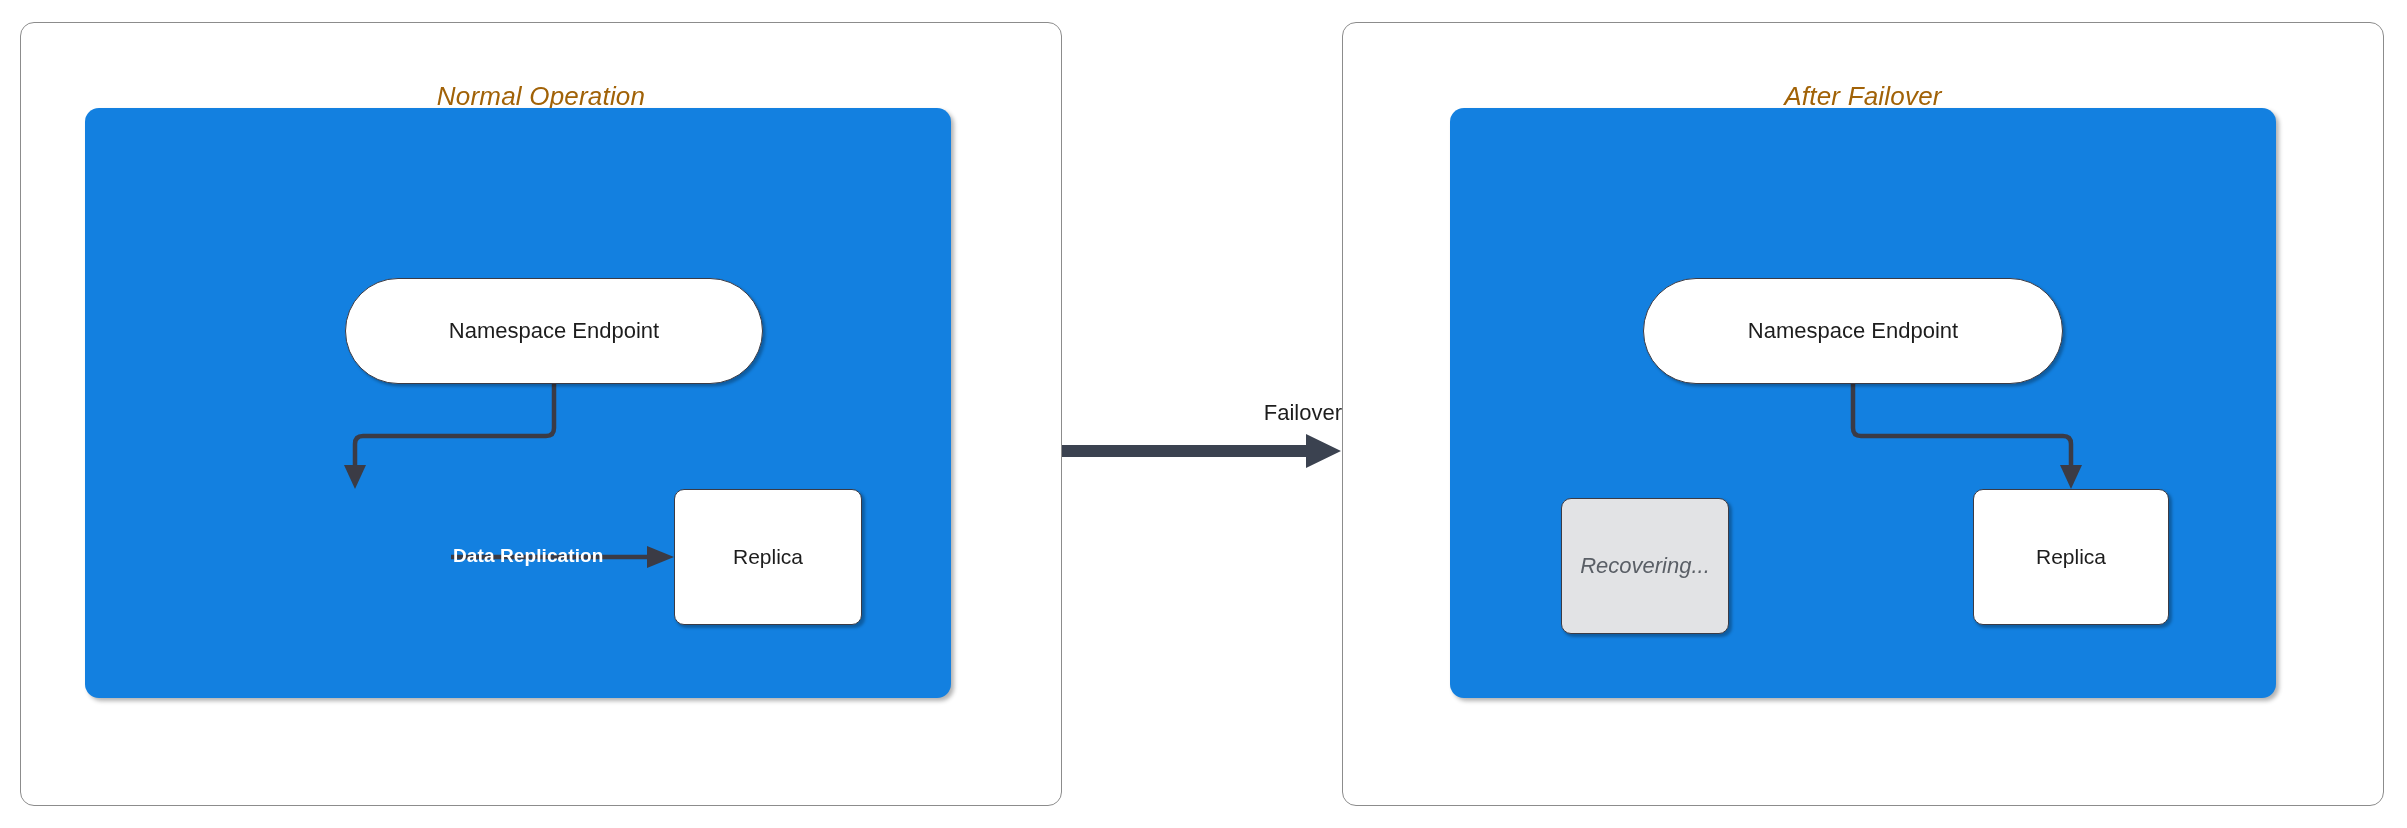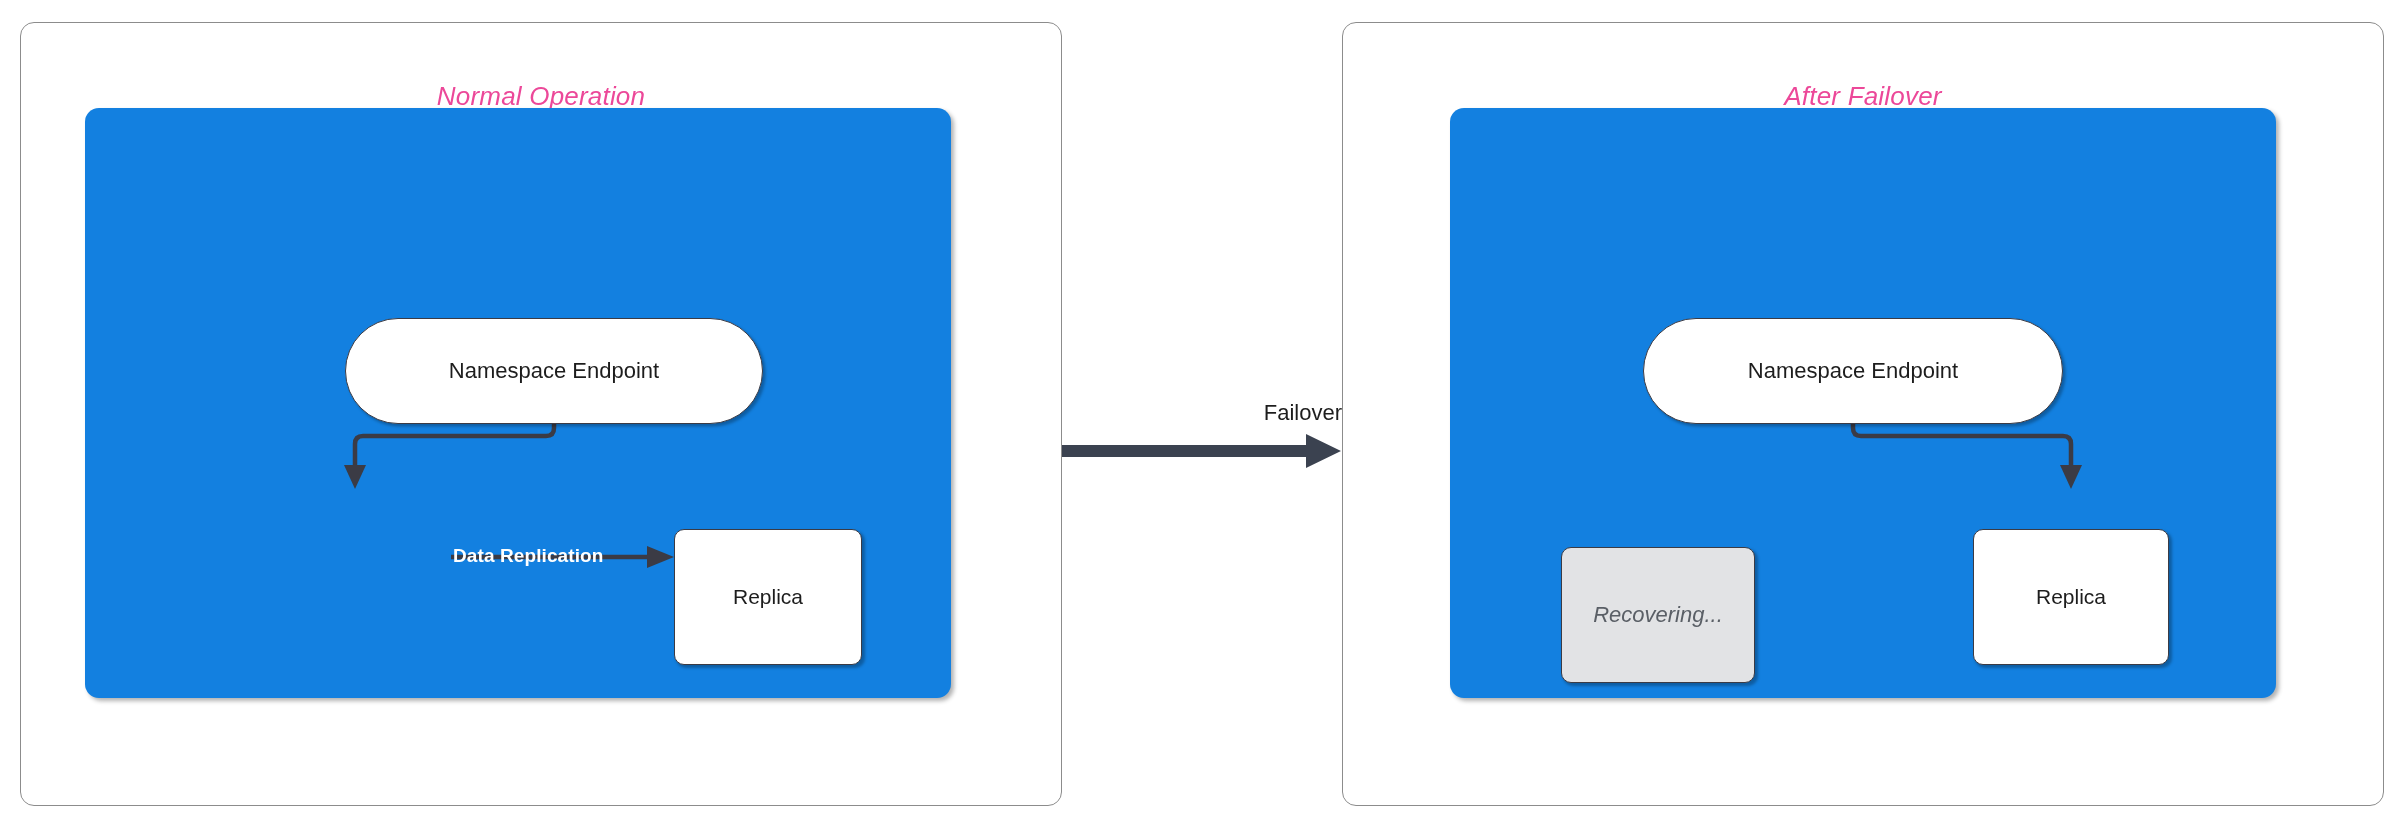--- a/index.html
+++ b/index.html
@@ -35,21 +35,21 @@
   #panel-right { left: 1342px; top: 22px; width: 1042px; height: 784px; }
 
   .panel-title {
     position: absolute;
     top: 58px;
     left: 0;
     width: 100%;
     text-align: center;
     font-size: 26px;
     font-style: italic;
-    color: #ec4899;
+    color: #a16207;
     letter-spacing: 0.2px;
   }
 
   
   .blue-box {
     position: absolute;
     background: #1380e0;
     border-radius: 14px;
     box-shadow: 3px 3px 4px rgba(0,0,0,0.30);
     box-sizing: border-box;
@@ -64,39 +64,38 @@
     border: 1.8px solid #3b3b45;
     box-sizing: border-box;
     display: flex;
     align-items: center;
     justify-content: center;
     text-align: center;
     color: #1d1d1d;
     font-size: 21px;
     line-height: 1.25;
     box-shadow: 2.5px 2.5px 3px rgba(0,0,0,0.28);
-    margin-top: 40px;
   }
   .node.pill { border-radius: 999px; font-size: 22px; }
   .node.rect { border-radius: 10px; }
   .node.ghost {
     background: #e2e3e5;
     color: #5a5f66;
     font-style: italic;
     font-size: 22px;
   }
 
   
   #pill-left      { left: 260px; top: 170px; width: 418px; height: 106px; }
   #node-primary   { left: 174px; top: 381px; width: 192px; height: 136px; }
   #node-replica-l { left: 589px; top: 381px; width: 188px; height: 136px; }
 
   
   #pill-right     { left: 193px; top: 170px; width: 420px; height: 106px; }
-  #node-recover   { left: 111px; top: 399px; width: 194px; height: 136px; }
+  #node-recover   { left: 111px; top: 390px; width: 168px; height: 136px; }
   #node-replica-r { left: 523px; top: 381px; width: 196px; height: 136px; }
 
   
   .conn-svg {
     position: absolute;
     left: 0; top: 0;
     width: 100%;
     height: 100%;
     overflow: visible;
     pointer-events: none;

